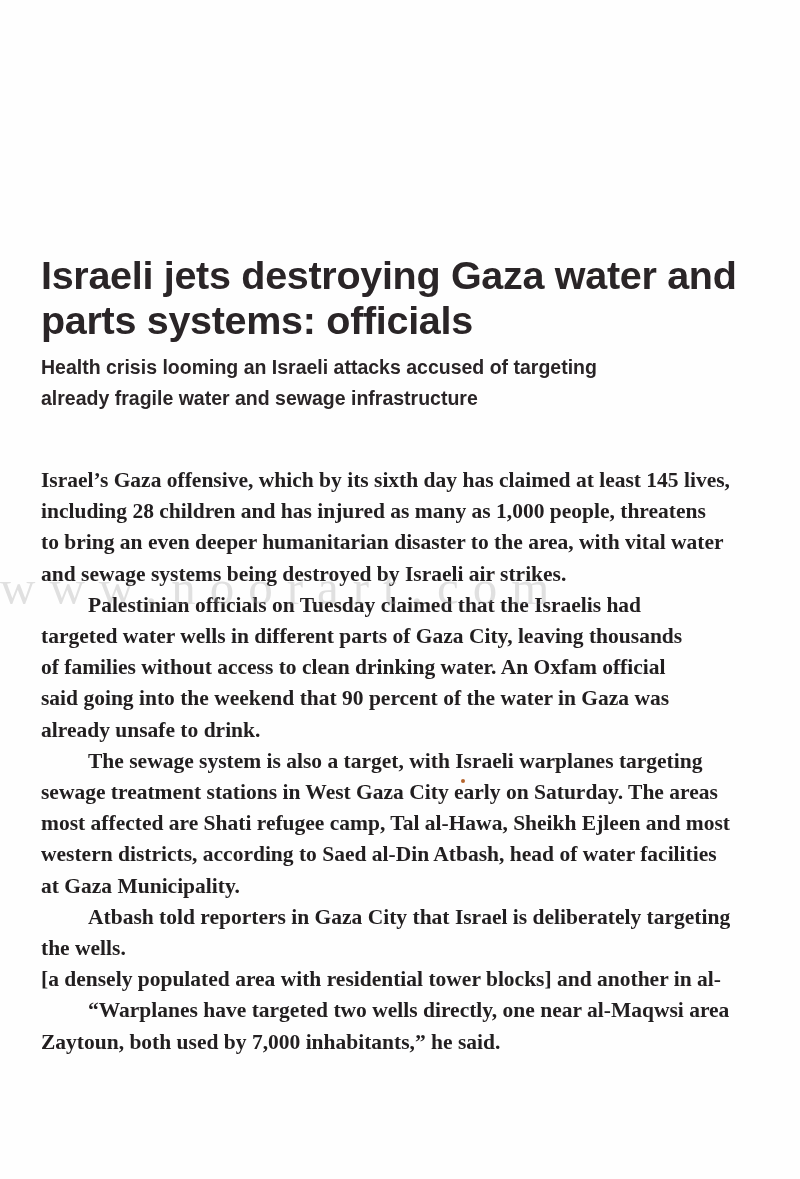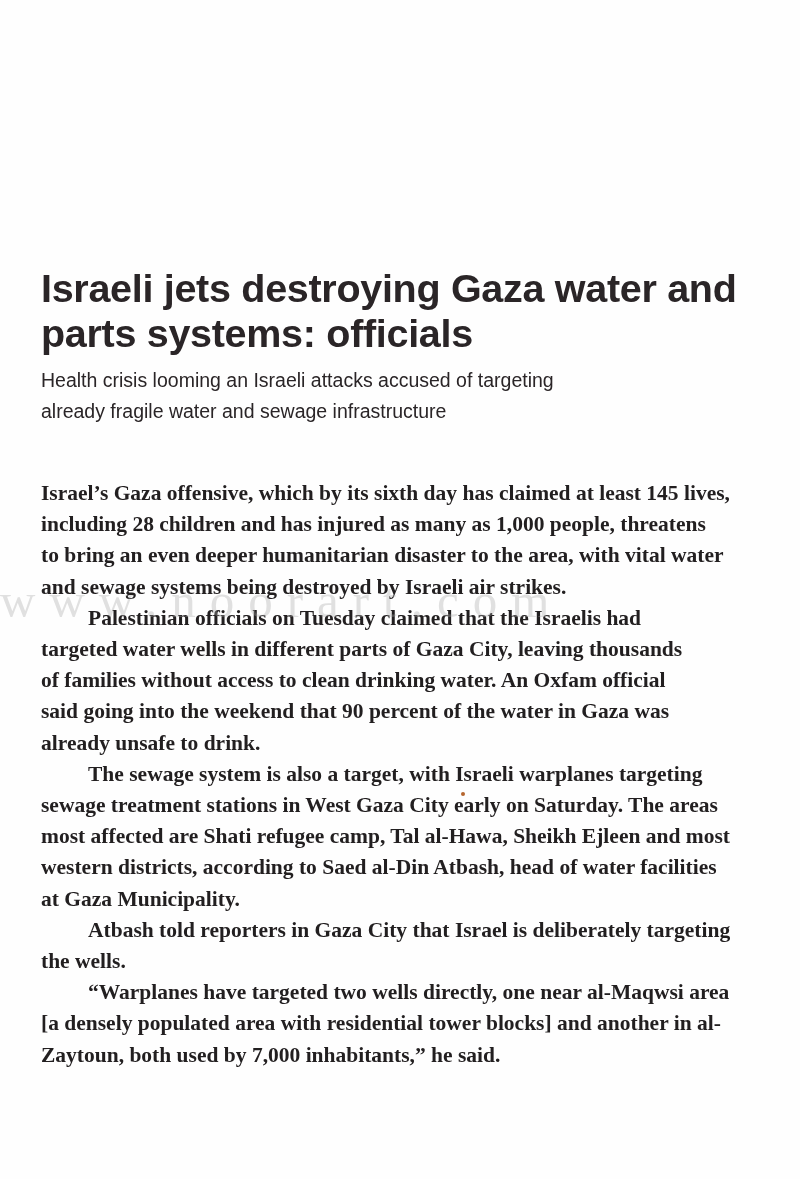--- a/index.html
+++ b/index.html
@@ -9,21 +9,21 @@
     }
     body {
       width: 800px;
       height: 1179px;
       position: relative;
       overflow: hidden;
       background: #fefefe;
     }
     .page {
       position: absolute;
-      left: 0; top: 13px;
+      left: 0; top: 0;
       width: 800px; height: 935px;
     }
     .headline {
       position: absolute;
       left: 41px;
       top: 253px;
       width: 740px;
       margin: 0;
       font-family: "Liberation Sans", sans-serif;
       font-weight: bold;
@@ -33,21 +33,21 @@
       letter-spacing: -0.3px;
     }
     .headline .hl-line { display: block; white-space: nowrap; }
     .standfirst {
       position: absolute;
       left: 41px;
       top: 352px;
       width: 720px;
       margin: 0;
       font-family: "Liberation Sans", sans-serif;
-      font-weight: normal;
+      font-weight: bold;
       font-size: 19.5px;
       line-height: 31px;
       color: #2a2527;
     }
     .standfirst .sf-line { display: block; white-space: nowrap; }
     .body-text {
       position: absolute;
       left: 41px;
       top: 465px;
       width: 740px;
@@ -117,21 +117,21 @@
       <span class="line">sewage treatment stations in West Gaza City early on Saturday. The areas</span>
       <span class="line">most affected are Shati refugee camp, Tal al-Hawa, Sheikh Ejleen and most</span>
       <span class="line">western districts, according to Saed al-Din Atbash, head of water facilities</span>
       <span class="line">at Gaza Municipality.</span>
     </p>
     <p class="para">
       <span class="line indent">Atbash told reporters in Gaza City that Israel is deliberately targeting</span>
       <span class="line">the wells.</span>
     </p>
     <p class="para">
+      <span class="line">[a densely populated area with residential tower blocks] and another in al-</span>
       <span class="line indent">“Warplanes have targeted two wells directly, one near al-Maqwsi area</span>
-      <span class="line">[a densely populated area with residential tower blocks] and another in al-</span>
       <span class="line">Zaytoun, both used by 7,000 inhabitants,” he said.</span>
     </p>
   </div>
 
   <div class="watermark">www.noorart.com</div>
   <div class="speck"></div>
 </div>
 
 </body></html>

